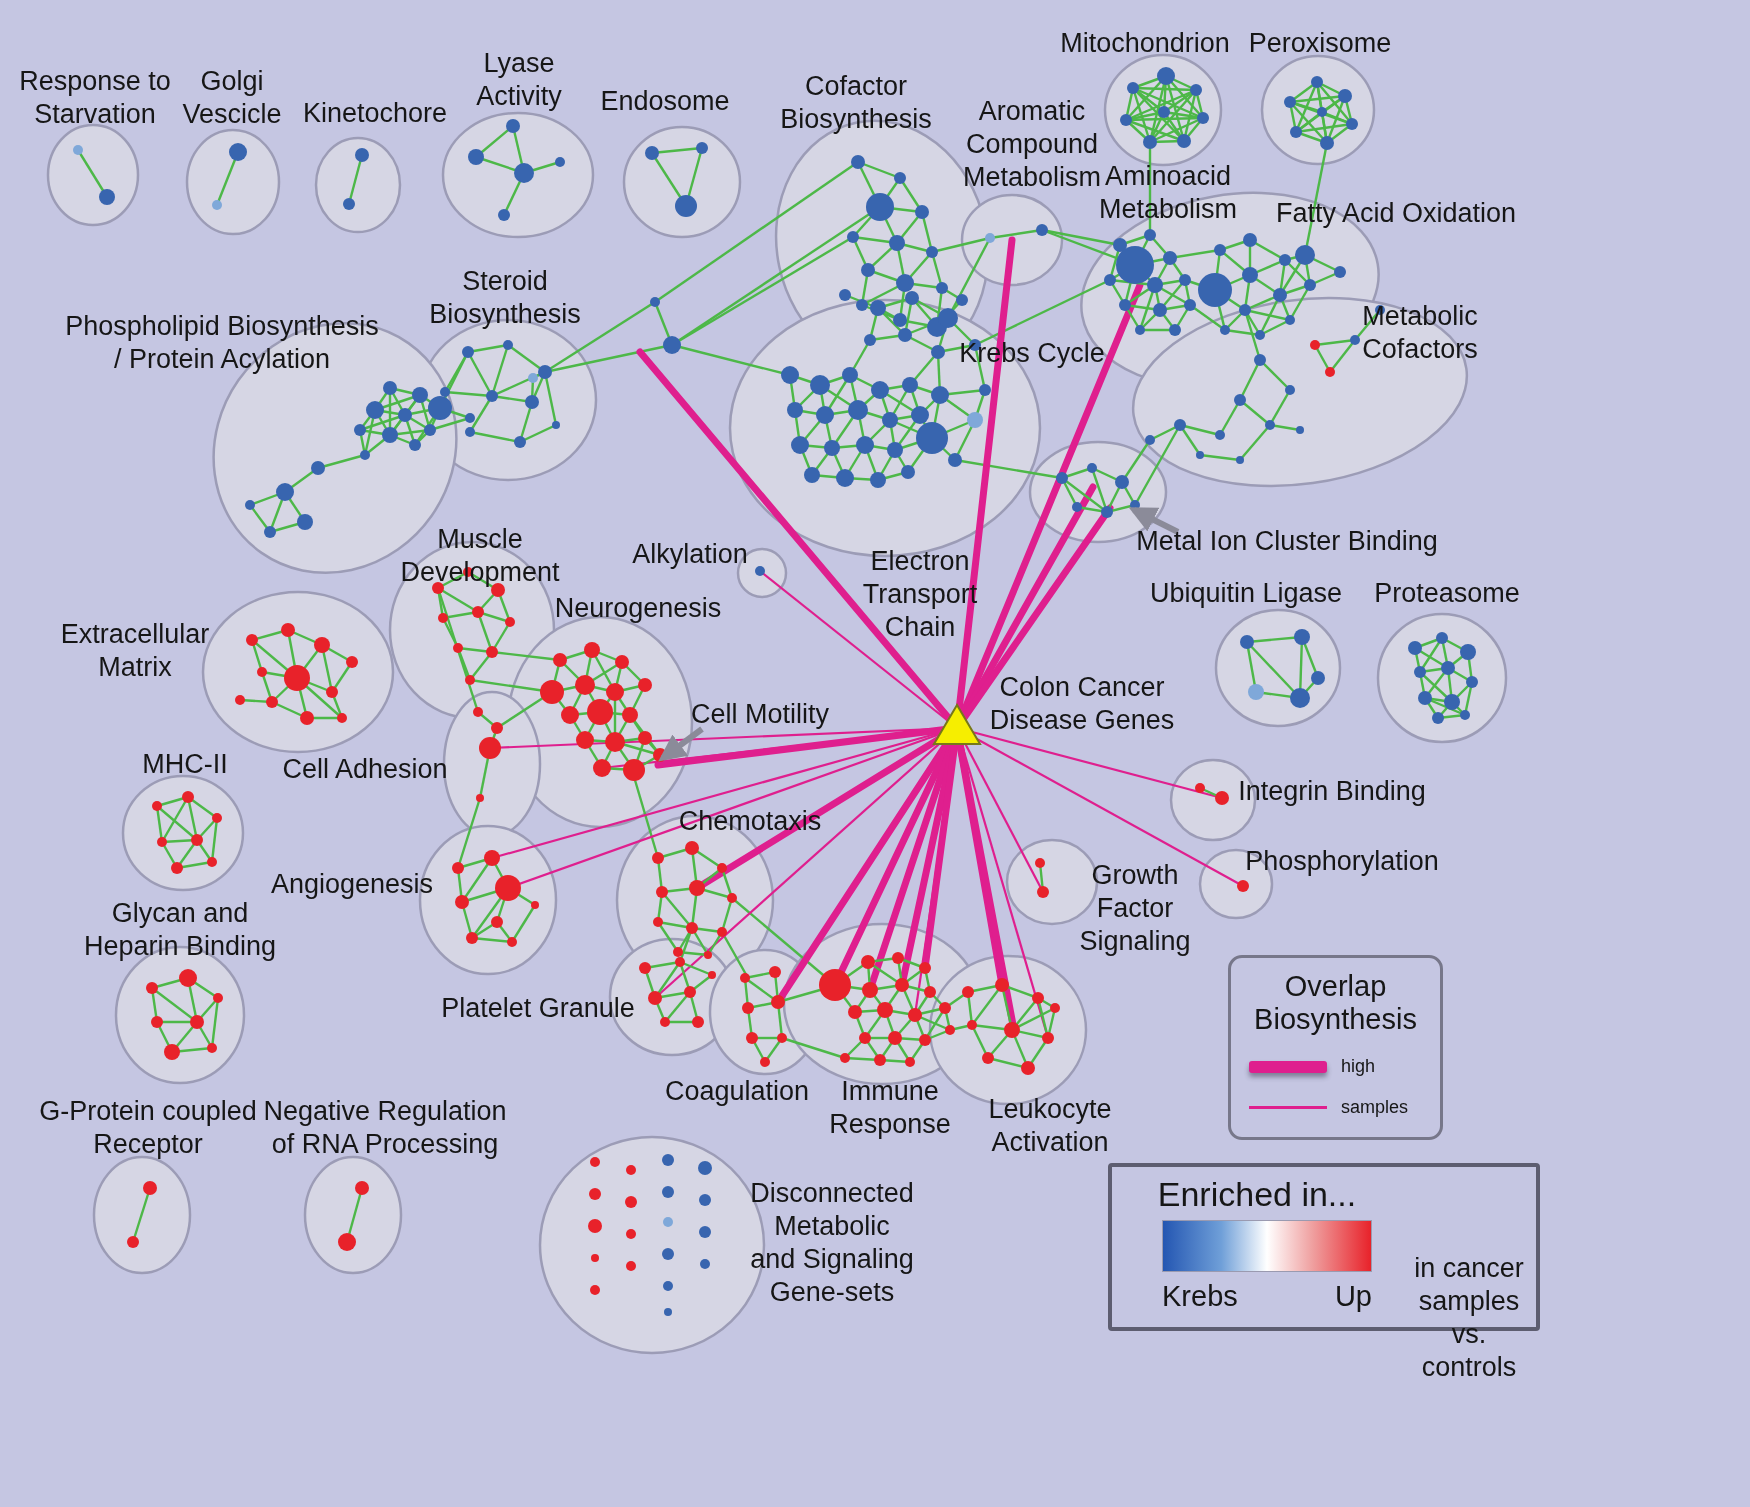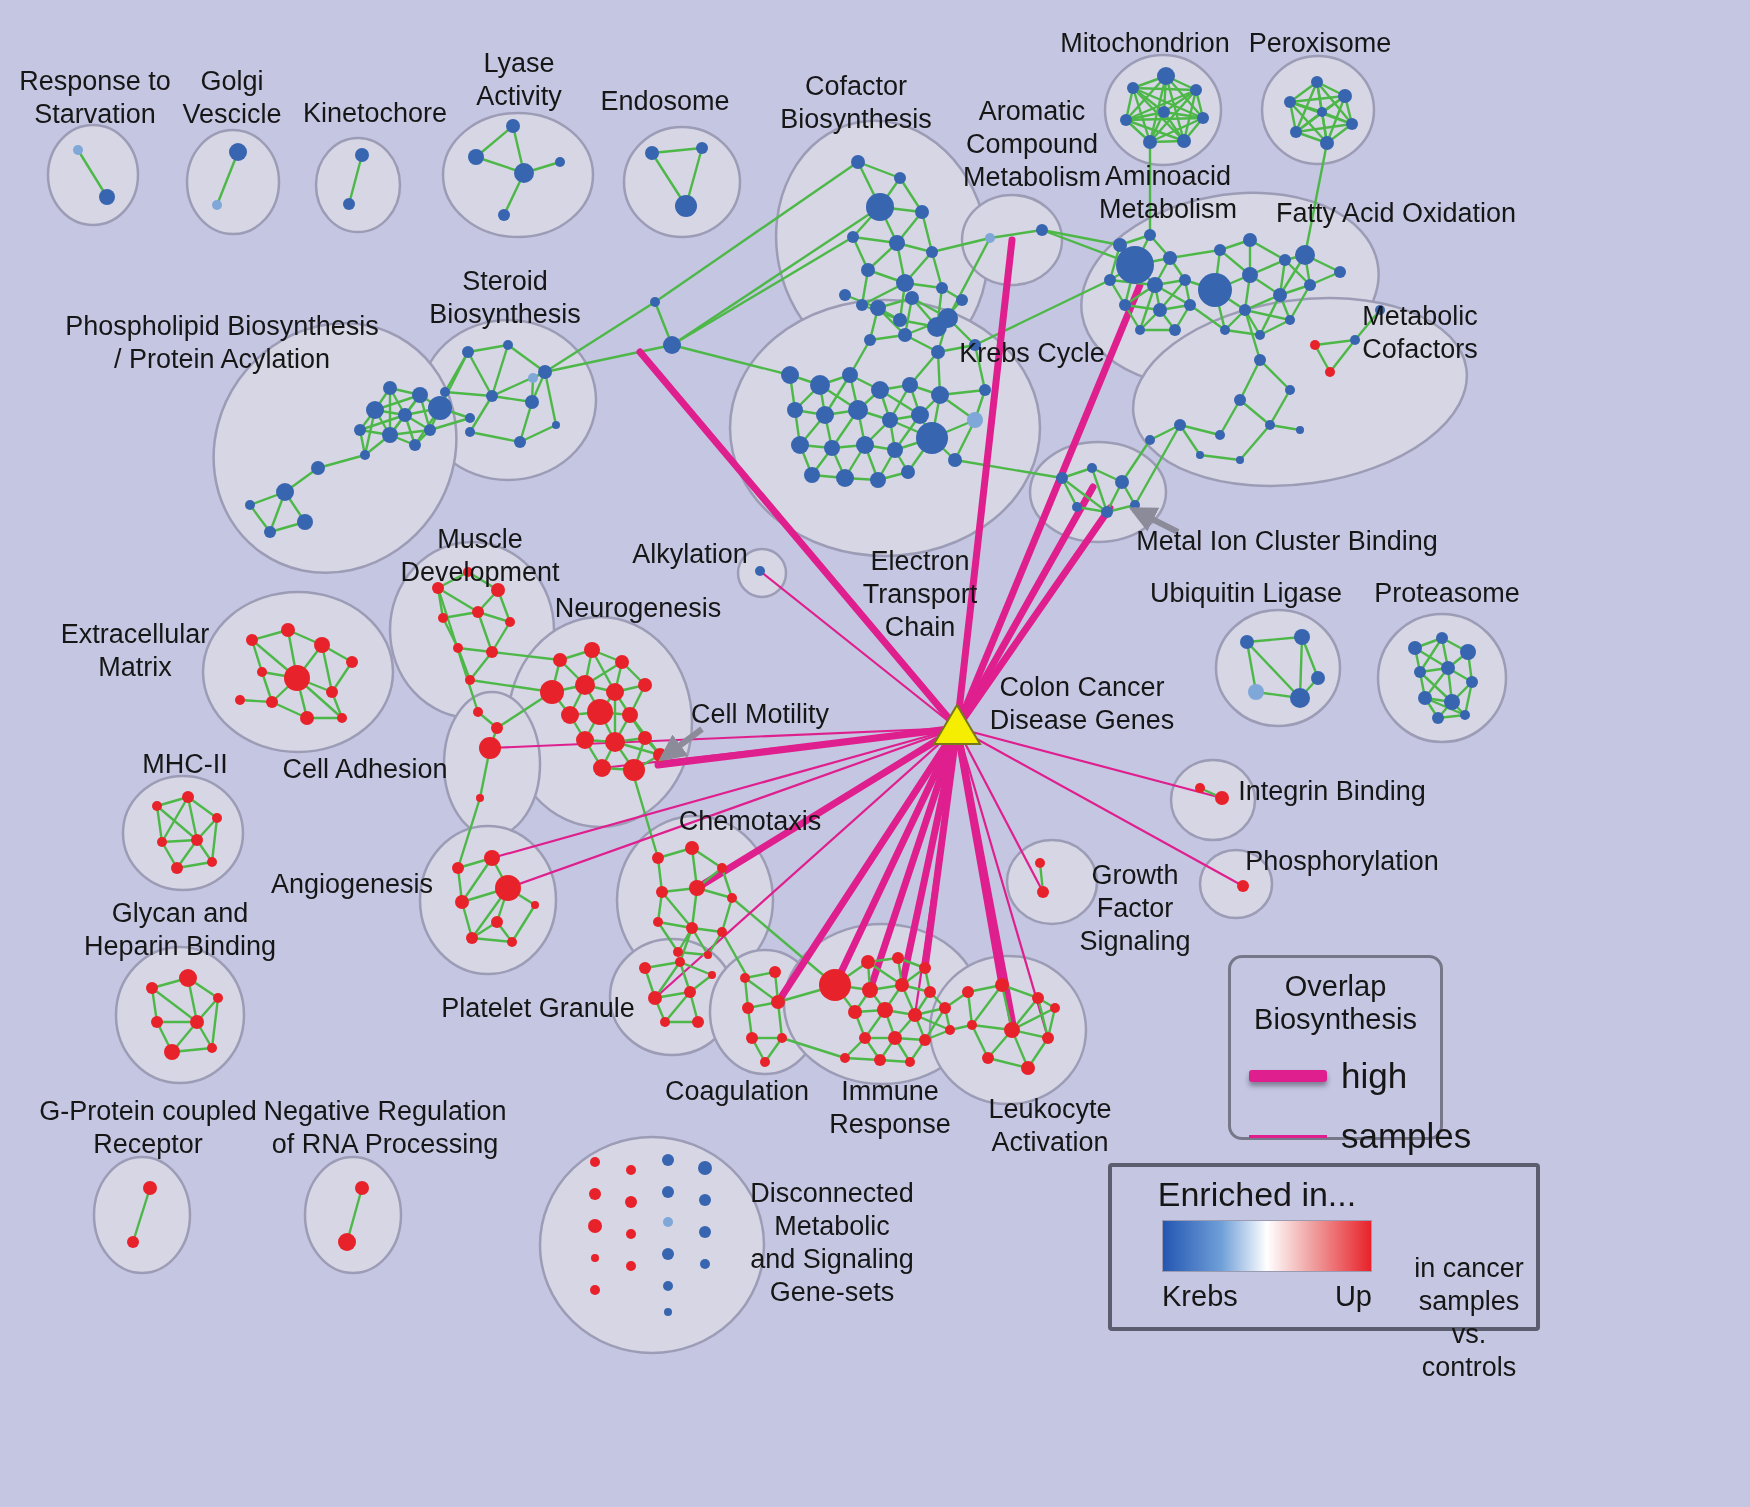--- a/index.html
+++ b/index.html
@@ -5,21 +5,21 @@
   html,body{margin:0;padding:0;background:#ffffff;}
   #stage{position:relative;width:1750px;height:1507px;background:#c5c6e2;font-family:"Liberation Sans",sans-serif;overflow:hidden;}
   #graph-svg{position:absolute;left:0;top:0;}
   svg text{font-size:27px;fill:#161616;font-family:"Liberation Sans",sans-serif;}
   .legend{position:absolute;box-sizing:border-box;color:#161616;}
   #legend-overlap{left:1228px;top:955px;width:215px;height:185px;border:3px solid #77778a;border-radius:14px;}
   #legend-overlap .lg-title{font-size:29px;line-height:33px;margin-top:12px;text-align:center;}
   .lg-row{display:flex;align-items:center;margin:20px 0 0 18px;}
   .line-high{width:78px;height:12px;background:#df1f8e;border-radius:3px;box-shadow:0 4px 5px rgba(40,40,60,.45);flex:0 0 auto;}
   .line-moderate{width:78px;height:3px;background:#df1f8e;flex:0 0 auto;}
-  .lg-label{font-size:35px;margin-left:14px;}
+  .lg-label{font-size:18px;margin-left:14px;}
   #legend-enriched{left:1108px;top:1163px;width:432px;height:168px;border:4px solid #5d5d70;border-radius:4px;}
   #legend-enriched .en-title{font-size:34px;text-align:center;width:290px;margin-top:8px;}
   .en-body{display:flex;}
   .en-left{width:290px;padding-left:50px;box-sizing:border-box;}
   .gradient-bar{width:210px;height:52px;margin-top:6px;background:linear-gradient(to right,#2456b2,#6f9fd8 28%,#ffffff 50%,#ef9f9f 72%,#e8222a);border:1px solid #9a9ab0;box-sizing:border-box;}
   .en-ends{display:flex;justify-content:space-between;width:210px;font-size:29px;margin-top:8px;}
   .en-note{flex:1;font-size:27px;text-align:center;padding-top:38px;line-height:33px;}
 </style>
 </head>
 <body>

